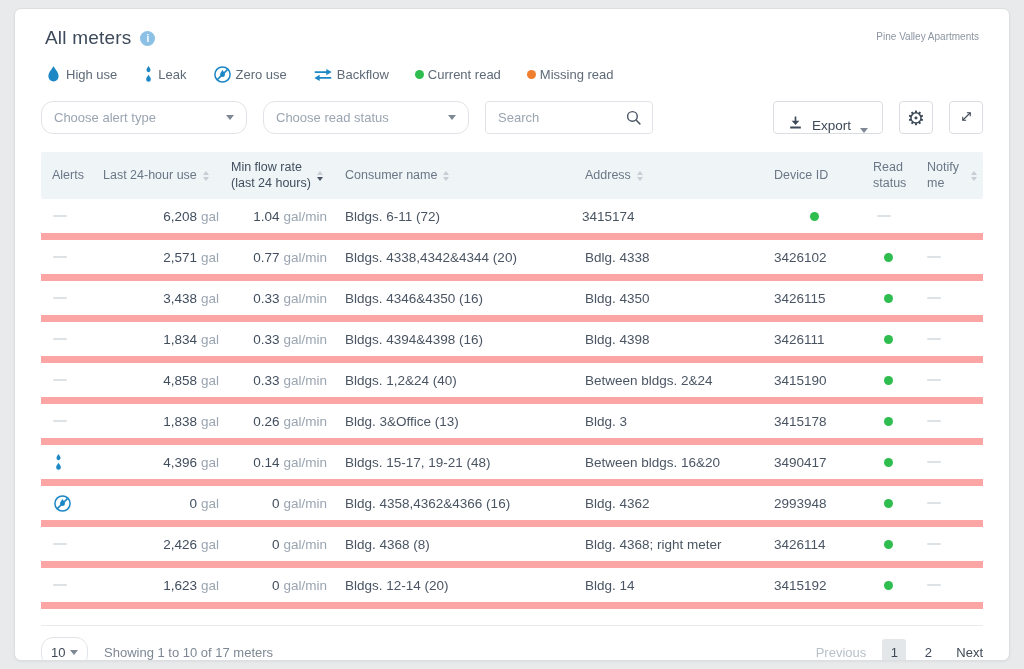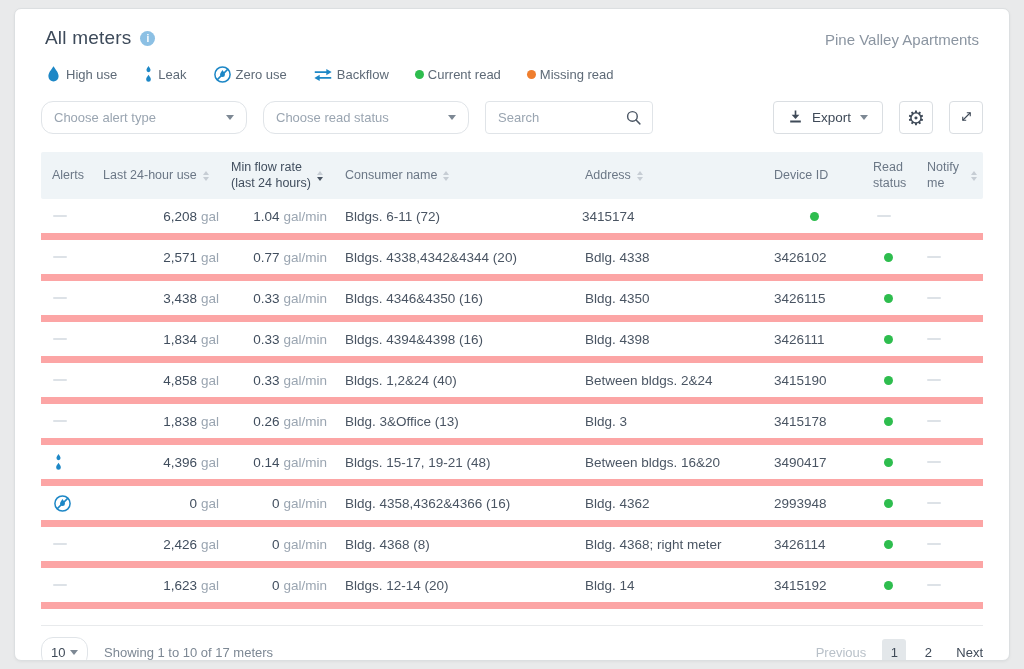--- a/index.html
+++ b/index.html
@@ -4,42 +4,42 @@
 <style>
   * { box-sizing: border-box; margin: 0; padding: 0; }
   html,body { width: 1024px; height: 669px; background:#e9eaeb; font-family:"Liberation Sans", sans-serif; }
   .card { position:relative; margin:8px 14px; height:653px; background:#fff; border:1px solid #dcdfe1; border-radius:7px; box-shadow:0 1px 3px rgba(0,0,0,.05); padding:16px 16px 0 16px; overflow:hidden; }
 
   
   .toprow { display:flex; justify-content:space-between; align-items:flex-start; padding:2px 14px 0 14px; }
   .title-wrap { display:flex; align-items:center; gap:9px; }
   .title { font-size:19px; font-weight:500; color:#3d4a5a; letter-spacing:.2px; }
   .info { width:15px; height:15px; border-radius:50%; background:#8cc0e4; color:#fff; font-size:10px; font-weight:bold; display:inline-flex; align-items:center; justify-content:center; cursor:pointer; }
-  .workspace { font-size:15px; color:#8b95a1; padding-top:4px; }
+  .workspace { font-size:10px; color:#8b95a1; padding-top:4px; }
 
   
   .legend { display:flex; align-items:center; gap:26px; margin:16px 14px 0 14px; }
   .leg-item { display:flex; align-items:center; gap:4px; }
   .leg-item svg { display:block; }
   .leg-label { font-size:13px; color:#5e6a77; }
   .dot { width:9px; height:9px; border-radius:50%; display:inline-block; }
 
   
   .filters { display:flex; align-items:center; margin:17px 10px 0 10px; gap:16px; }
   .select { height:33px; border:1px solid #e0e4e8; border-radius:12px; background:#fff; display:flex; align-items:center; justify-content:space-between; padding:0 12px; cursor:pointer; }
   .select.wide { width:206px; }
   .select .ph { font-size:13px; color:#9aa5b1; }
   .caret { width:0; height:0; border-left:4px solid transparent; border-right:4px solid transparent; border-top:5px solid #7d8894; display:inline-block; }
   .search { position:relative; width:168px; }
   .search input { width:100%; height:33px; border:1px solid #e0e4e8; border-radius:4px; padding:0 34px 0 12px; font-size:13px; color:#4a5563; font-family:"Liberation Sans",sans-serif; outline:none; }
   .search input::placeholder { color:#9aa5b1; }
   .search .mag { position:absolute; right:11px; top:8px; cursor:pointer; }
   .spacer { flex:1; }
   .btn { height:33px; border:1px solid #dadee2; border-radius:4px; background:#fff; display:inline-flex; align-items:center; justify-content:center; gap:9px; cursor:pointer; font-family:"Liberation Sans",sans-serif; }
-  .btn.export { padding:0 14px; font-size:13.5px; color:#3f4a58; }
+  .btn.export { padding:0 14px; font-size:13.5px; color:#3f4a58;align-items:flex-end; }
   .btn.sq { width:34px; }
   .gear-glyph { font-size:20px; color:#3f4a58; line-height:1; }
 
   
   .table { margin:18px 10px 16px 10px; }
   .thead, .tr { display:grid; grid-template-columns:56px 128px 108px 240px 1fr 98px 50px 70px; align-items:center; }
   .thead { background:#eff4f7; border-radius:2px; min-height:47px; }
   .th { font-size:12.5px; color:#6b7786; display:flex; align-items:center; gap:6px; padding:0 6px; line-height:1.25; }
   .th.first { padding-left:11px; }
   .th .lbl2 span { display:block; }

